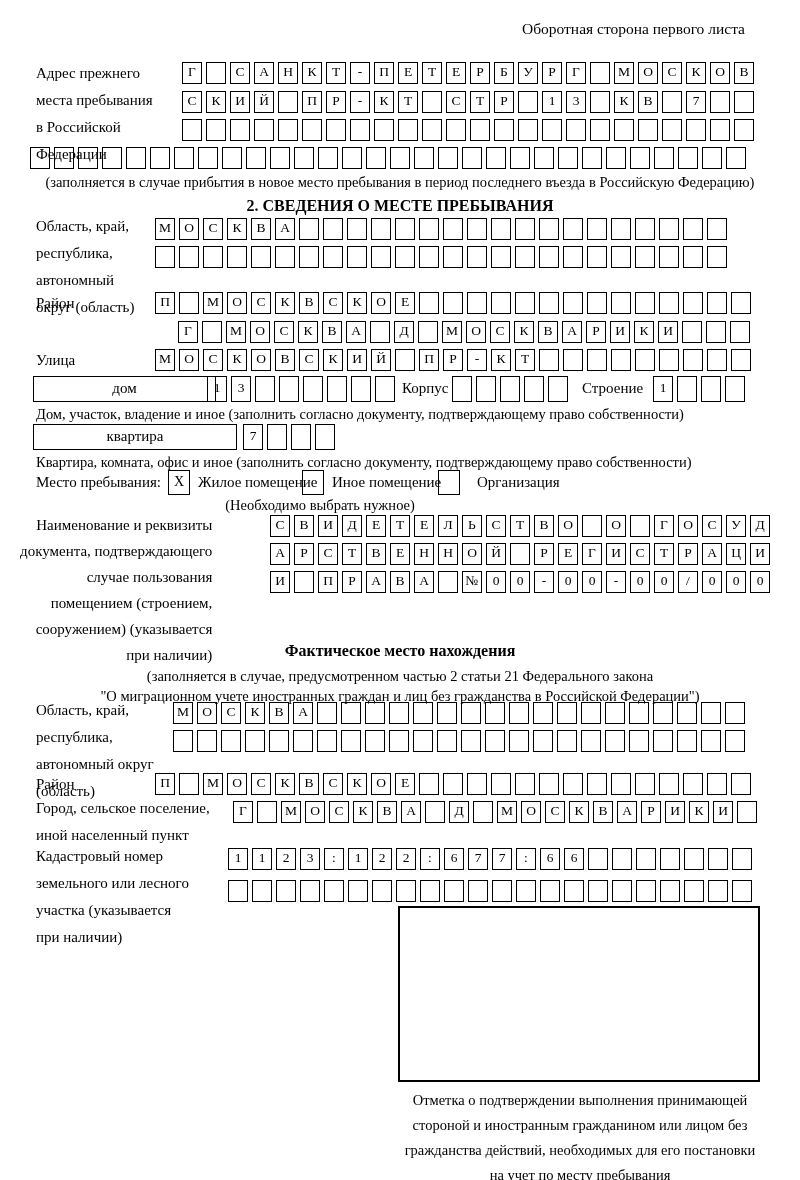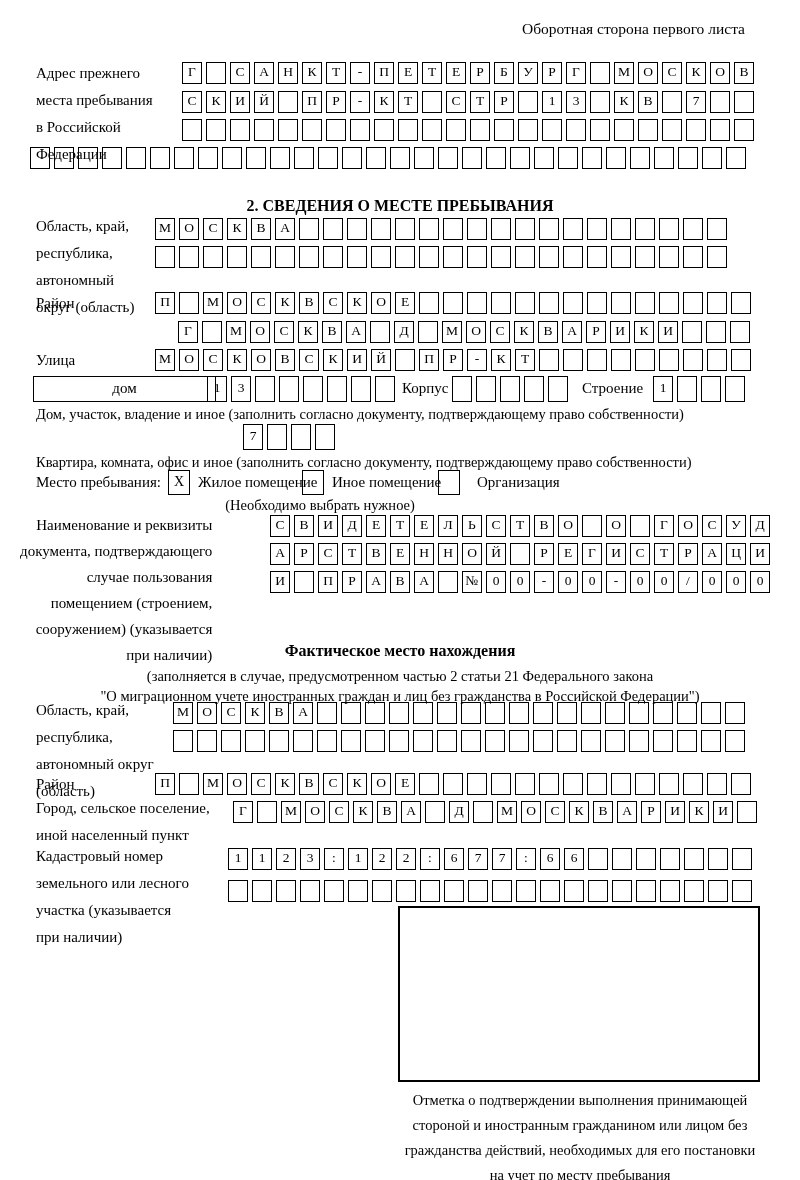--- a/index.html
+++ b/index.html
@@ -43,20 +43,21 @@
   <div class="lbl" style="top:60px;left:36px;">
       <div>Адрес прежнего</div>
       <div>места пребывания</div>
       <div>в Российской</div>
       <div>Федерации</div>
     </div>
   <div class="cellrow" style="top:62px;left:182px;"><span class="cell">Г</span><span class="cell"></span><span class="cell">С</span><span class="cell">А</span><span class="cell">Н</span><span class="cell">К</span><span class="cell">Т</span><span class="cell">-</span><span class="cell">П</span><span class="cell">Е</span><span class="cell">Т</span><span class="cell">Е</span><span class="cell">Р</span><span class="cell">Б</span><span class="cell">У</span><span class="cell">Р</span><span class="cell">Г</span><span class="cell"></span><span class="cell">М</span><span class="cell">О</span><span class="cell">С</span><span class="cell">К</span><span class="cell">О</span><span class="cell">В</span></div>
   <div class="cellrow" style="top:91px;left:182px;"><span class="cell">С</span><span class="cell">К</span><span class="cell">И</span><span class="cell">Й</span><span class="cell"></span><span class="cell">П</span><span class="cell">Р</span><span class="cell">-</span><span class="cell">К</span><span class="cell">Т</span><span class="cell"></span><span class="cell">С</span><span class="cell">Т</span><span class="cell">Р</span><span class="cell"></span><span class="cell">1</span><span class="cell">3</span><span class="cell"></span><span class="cell">К</span><span class="cell">В</span><span class="cell"></span><span class="cell">7</span><span class="cell"></span><span class="cell"></span></div>
   <div class="cellrow" style="top:119px;left:182px;"><span class="cell"></span><span class="cell"></span><span class="cell"></span><span class="cell"></span><span class="cell"></span><span class="cell"></span><span class="cell"></span><span class="cell"></span><span class="cell"></span><span class="cell"></span><span class="cell"></span><span class="cell"></span><span class="cell"></span><span class="cell"></span><span class="cell"></span><span class="cell"></span><span class="cell"></span><span class="cell"></span><span class="cell"></span><span class="cell"></span><span class="cell"></span><span class="cell"></span><span class="cell"></span><span class="cell"></span></div>
   <div class="cellrow" style="top:147px;left:30px;"><span class="cell"></span><span class="cell"></span><span class="cell"></span><span class="cell"></span><span class="cell"></span><span class="cell"></span><span class="cell"></span><span class="cell"></span><span class="cell"></span><span class="cell"></span><span class="cell"></span><span class="cell"></span><span class="cell"></span><span class="cell"></span><span class="cell"></span><span class="cell"></span><span class="cell"></span><span class="cell"></span><span class="cell"></span><span class="cell"></span><span class="cell"></span><span class="cell"></span><span class="cell"></span><span class="cell"></span><span class="cell"></span><span class="cell"></span><span class="cell"></span><span class="cell"></span><span class="cell"></span><span class="cell"></span></div>
+  <div class="note center" style="top:174px;">(заполняется в случае прибытия в новое место пребывания в период последнего въезда в Российскую Федерацию)</div>
 
   <div class="title center" style="top:197px;">2. СВЕДЕНИЯ О МЕСТЕ ПРЕБЫВАНИЯ</div>
 
   <div class="lbl" style="top:213px;left:36px;">
       <div>Область, край,</div>
       <div>республика,</div>
       <div>автономный</div>
       <div>округ (область)</div>
     </div>
   <div class="cellrow" style="top:218px;left:155px;"><span class="cell">М</span><span class="cell">О</span><span class="cell">С</span><span class="cell">К</span><span class="cell">В</span><span class="cell">А</span><span class="cell"></span><span class="cell"></span><span class="cell"></span><span class="cell"></span><span class="cell"></span><span class="cell"></span><span class="cell"></span><span class="cell"></span><span class="cell"></span><span class="cell"></span><span class="cell"></span><span class="cell"></span><span class="cell"></span><span class="cell"></span><span class="cell"></span><span class="cell"></span><span class="cell"></span><span class="cell"></span></div>
@@ -71,20 +72,21 @@
   <div class="cellrow" style="top:349px;left:155px;"><span class="cell">М</span><span class="cell">О</span><span class="cell">С</span><span class="cell">К</span><span class="cell">О</span><span class="cell">В</span><span class="cell">С</span><span class="cell">К</span><span class="cell">И</span><span class="cell">Й</span><span class="cell"></span><span class="cell">П</span><span class="cell">Р</span><span class="cell">-</span><span class="cell">К</span><span class="cell">Т</span><span class="cell"></span><span class="cell"></span><span class="cell"></span><span class="cell"></span><span class="cell"></span><span class="cell"></span><span class="cell"></span><span class="cell"></span><span class="cell"></span></div>
 
   <div class="bigbox" style="top:376px;left:33px;width:183px;">дом</div>
   <div class="cellrow lg" style="top:376px;left:207px;"><span class="cell">1</span><span class="cell">3</span><span class="cell"></span><span class="cell"></span><span class="cell"></span><span class="cell"></span><span class="cell"></span><span class="cell"></span></div>
   <div class="inline-label" style="top:380px;left:402px;">Корпус</div>
   <div class="cellrow lg" style="top:376px;left:452px;"><span class="cell"></span><span class="cell"></span><span class="cell"></span><span class="cell"></span><span class="cell"></span></div>
   <div class="inline-label" style="top:380px;left:582px;">Строение</div>
   <div class="cellrow lg" style="top:376px;left:653px;"><span class="cell">1</span><span class="cell"></span><span class="cell"></span><span class="cell"></span></div>
   <div class="note" style="top:406px;left:36px;">Дом, участок, владение и иное (заполнить согласно документу, подтверждающему право собственности)</div>
 
+  <div class="bigbox" style="top:424px;left:33px;width:204px;">квартира</div>
   <div class="cellrow lg" style="top:424px;left:243px;"><span class="cell">7</span><span class="cell"></span><span class="cell"></span><span class="cell"></span></div>
   <div class="note" style="top:454px;left:36px;">Квартира, комната, офис и иное (заполнить согласно документу, подтверждающему право собственности)</div>
 
   <div class="inline-label" style="top:474px;left:36px;">Место пребывания:</div>
   <div class="checkbox" style="top:470px;left:168px;">X</div>
   <div class="inline-label" style="top:474px;left:198px;">Жилое помещение</div>
   <div class="checkbox" style="top:470px;left:302px;"></div>
   <div class="inline-label" style="top:474px;left:332px;">Иное помещение</div>
   <div class="checkbox" style="top:470px;left:438px;"></div>
   <div class="inline-label" style="top:474px;left:477px;">Организация</div>

